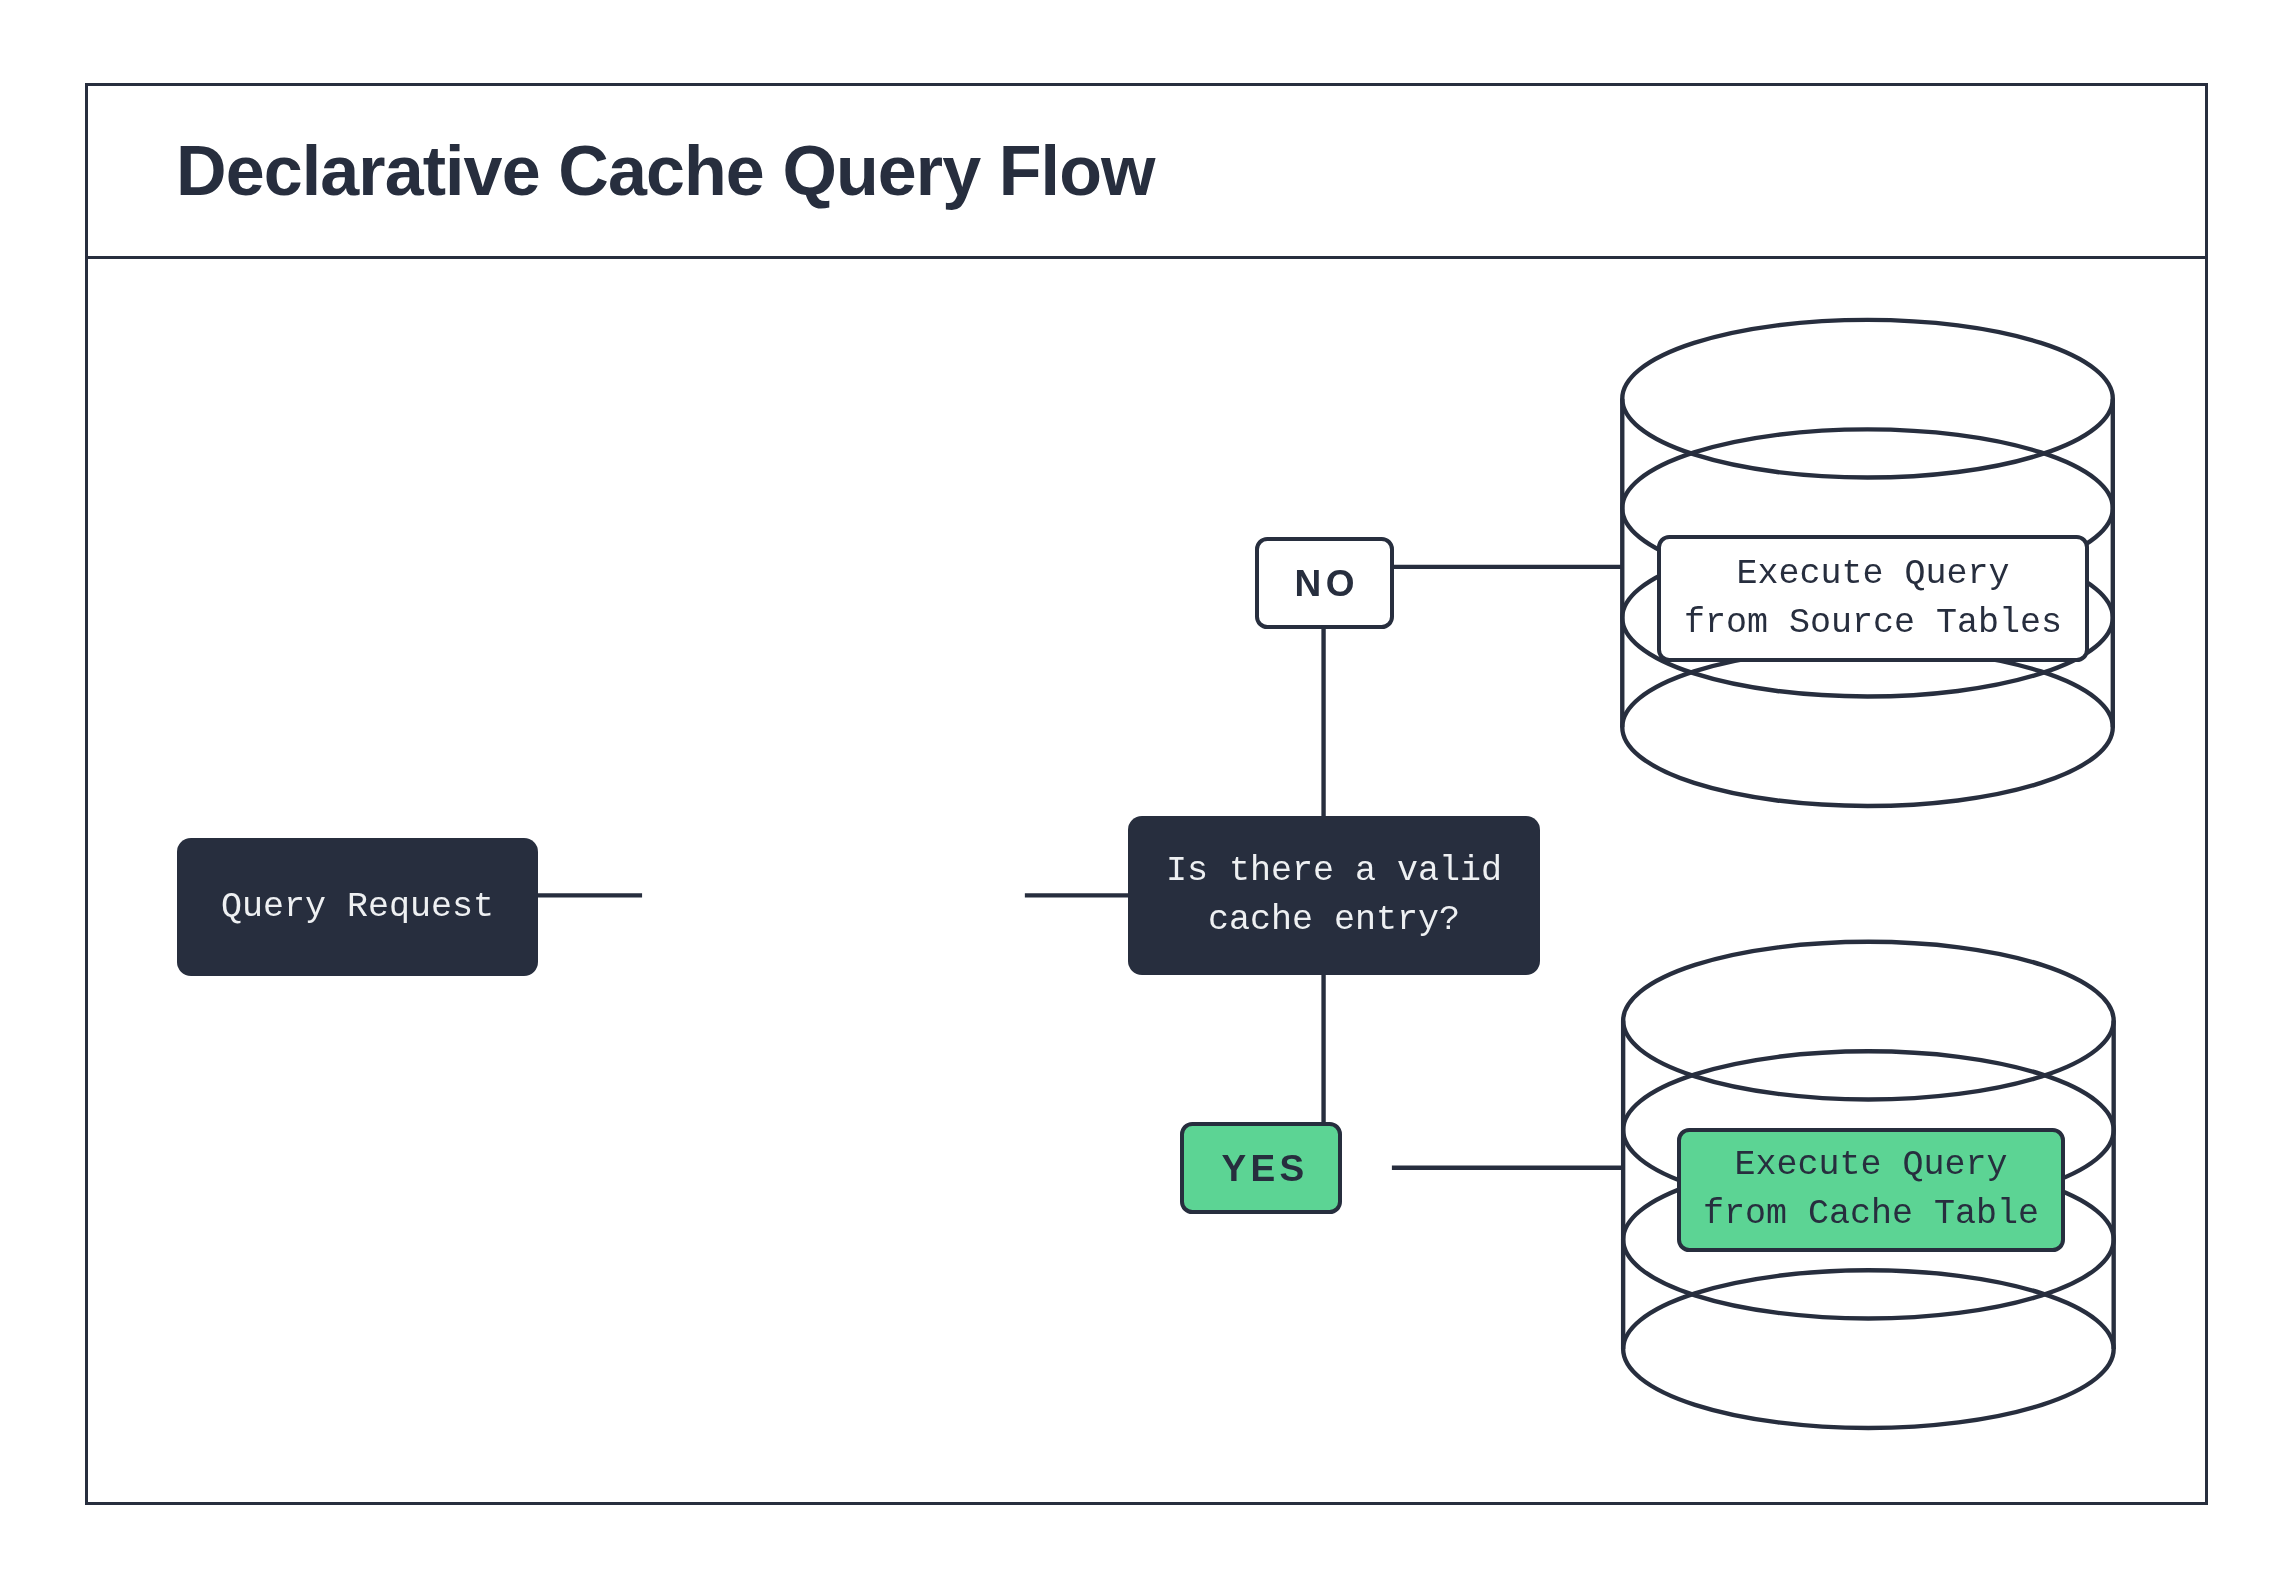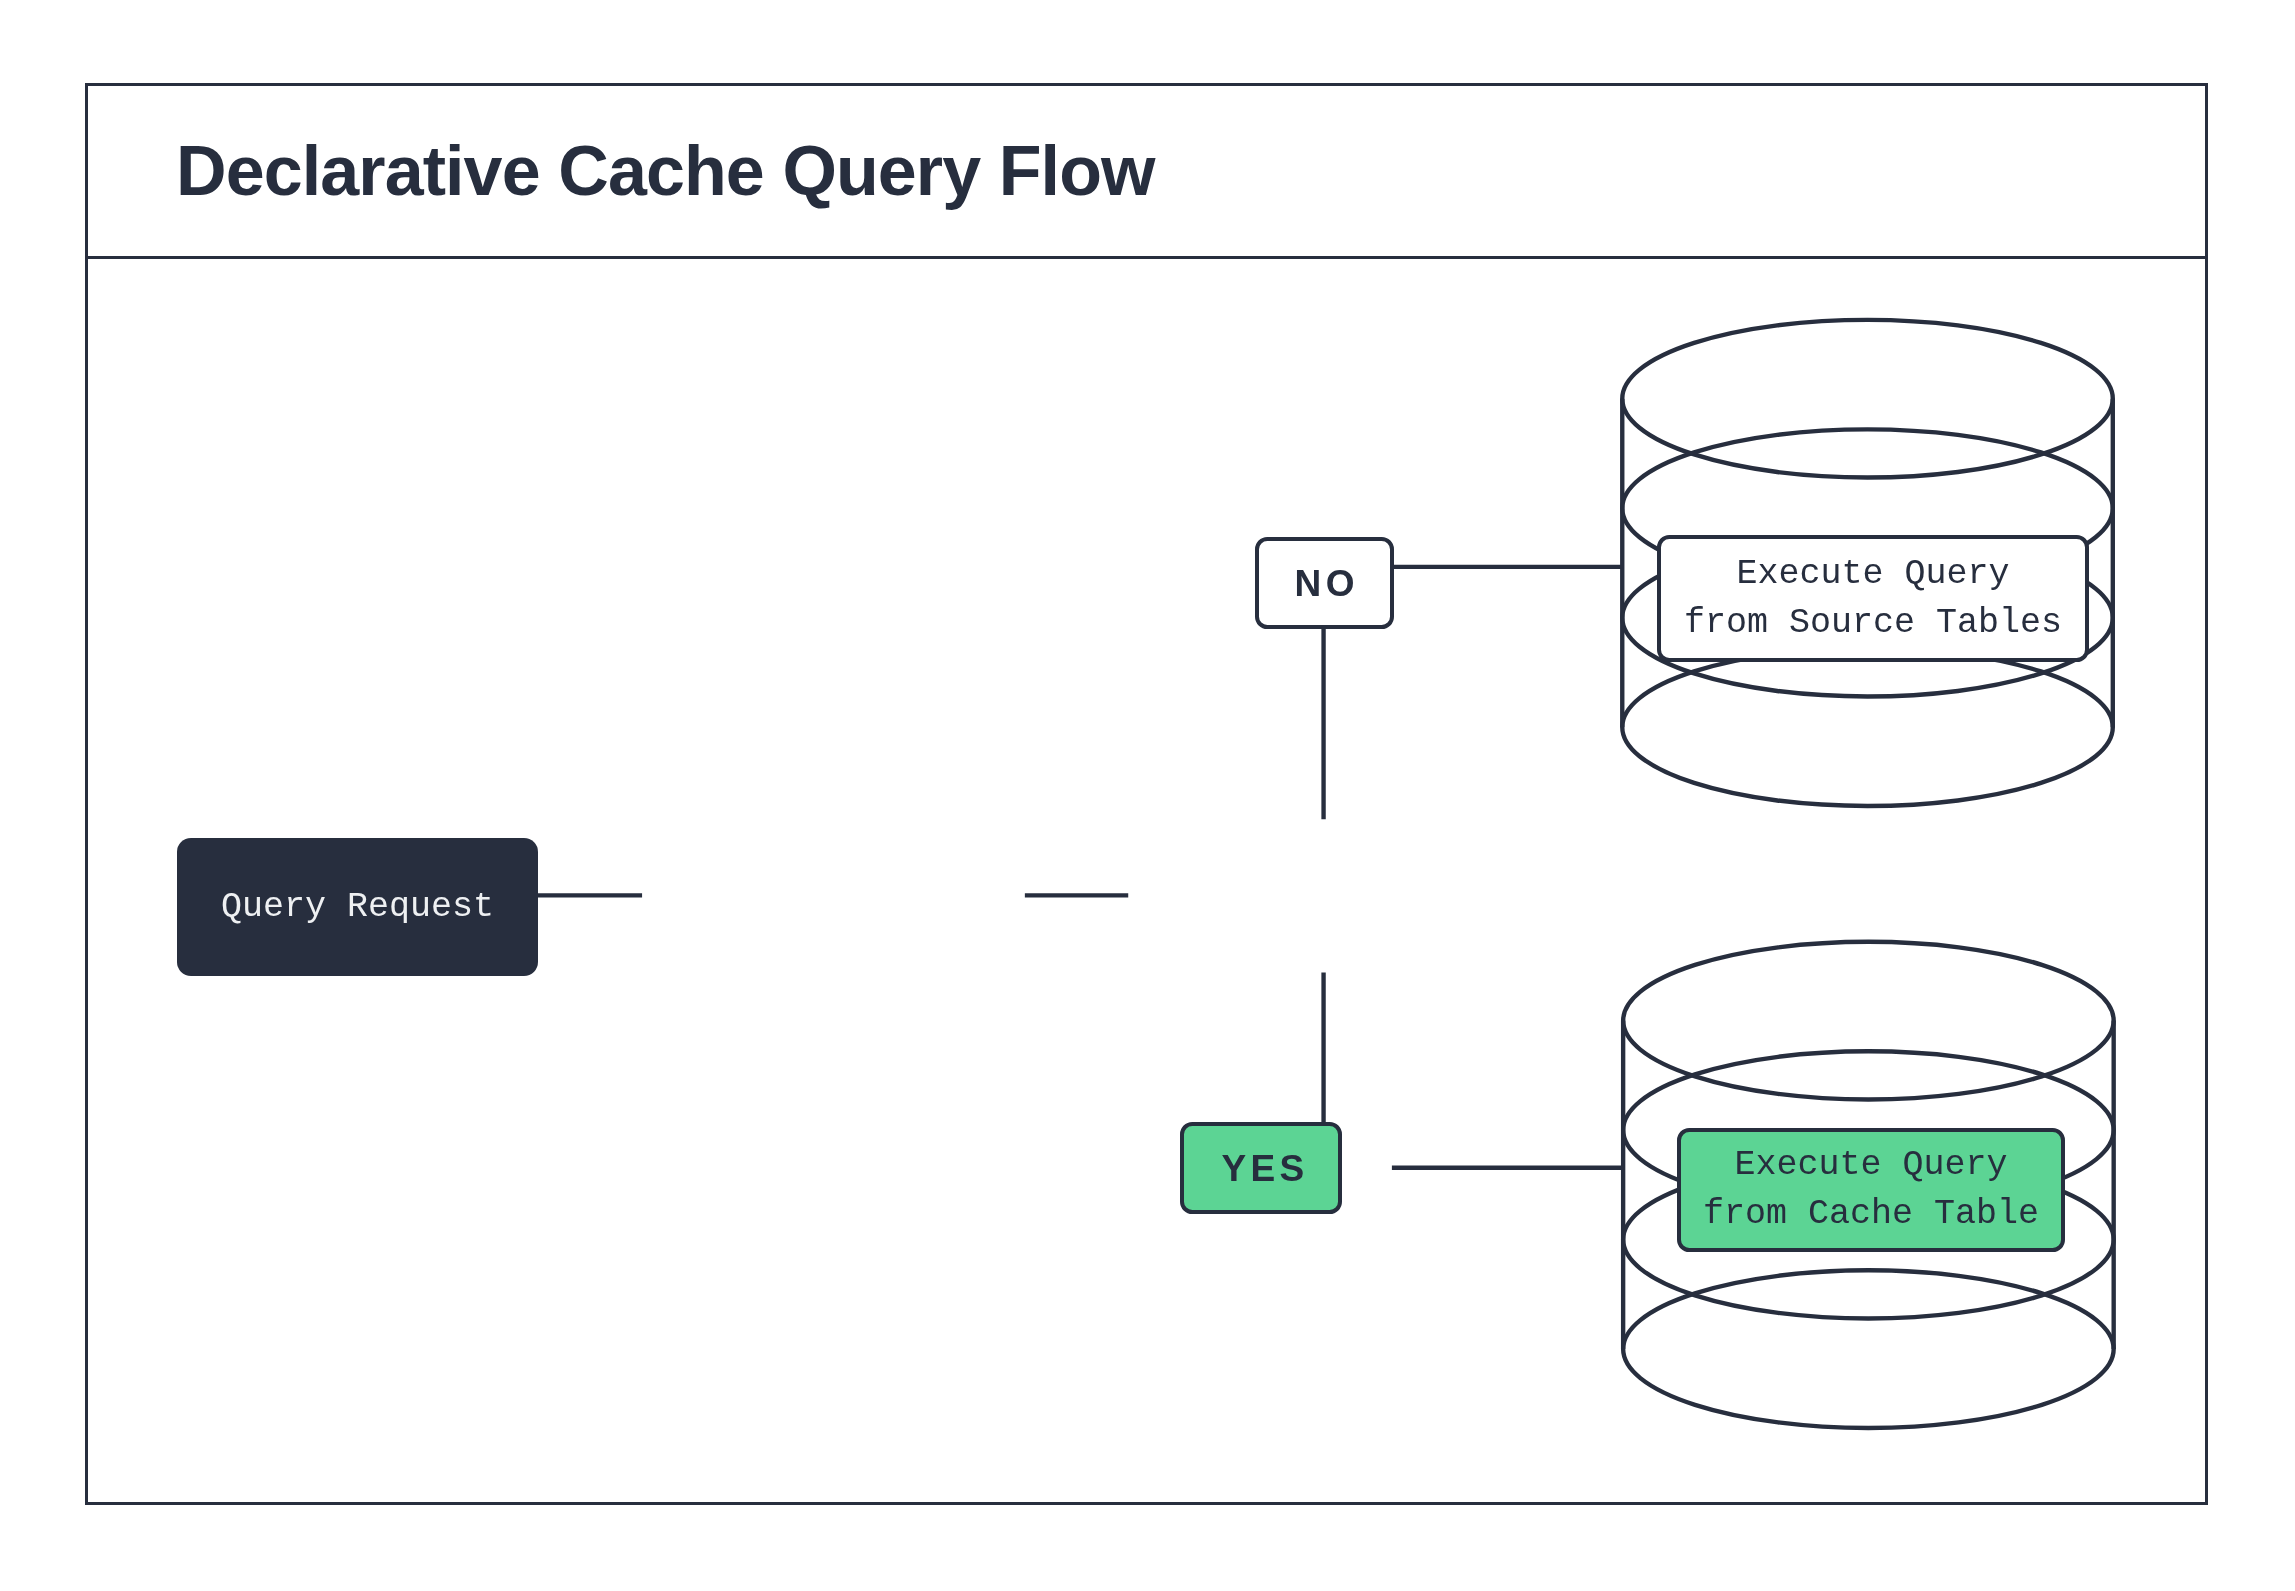--- a/index.html
+++ b/index.html
@@ -147,20 +147,24 @@
       <path class="stroke" d="M1853 1165 V1540"></path>
       <path class="stroke" d="M2413 1165 V1540"></path>
     </g>
   </svg>
 
   <div class="node node--dark" style="left:177px; top:838px; width:361px; height:138px;">
     <span>Query Request</span>
   </div>
 
 
+  <div class="node node--dark" style="left:1128px; top:816px; width:412px; height:159px;">
+    <span>Is there a valid
+cache entry?</span>
+  </div>
 
   <div class="node node--white node--tag" style="left:1255px; top:521px; width:139px; height:92px;">
     <span>NO</span>
   </div>
 
   <div class="node node--green node--tag" style="left:1180px; top:1122px; width:162px; height:92px;padding-left:8px;">
     <span>YES</span>
   </div>
 
   <div class="node node--white" style="left:1657px; top:519px; width:432px; height:127px; border-radius:12.3px;">

